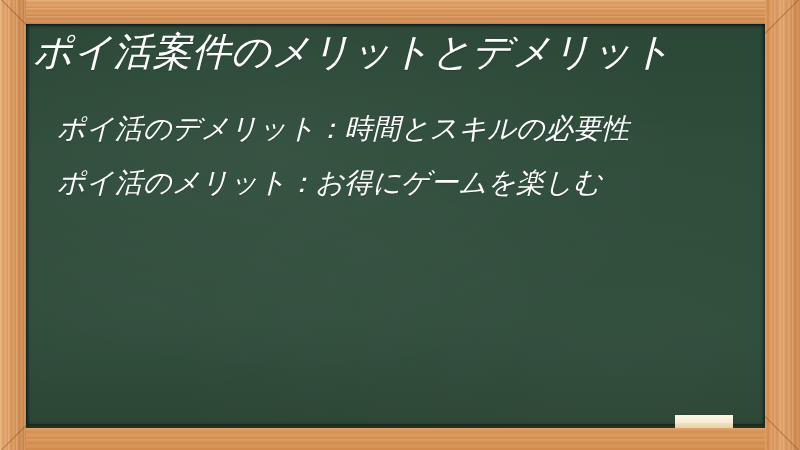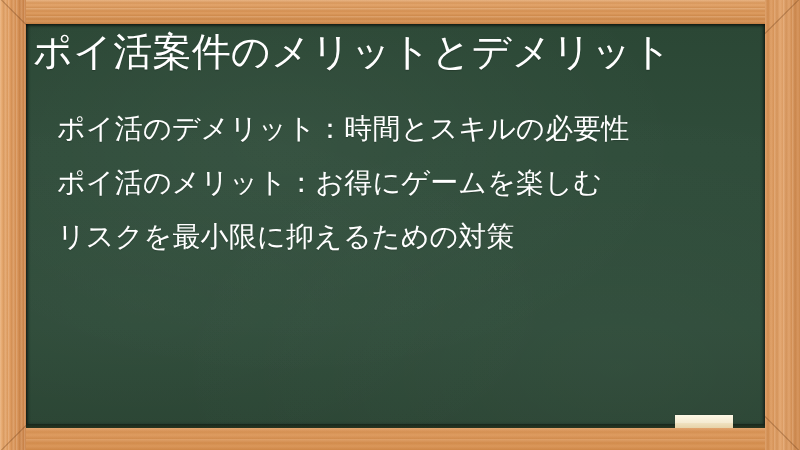--- a/index.html
+++ b/index.html
@@ -147,20 +147,21 @@
     height: 4px;
     background: linear-gradient(180deg, rgba(20,34,24,0.85) 0%, rgba(58,70,38,0.55) 100%);
   }
 
   
   .board-text {
     position: absolute;
     left: 0; top: 0;
     width: 100%; height: 100%;
     z-index: 3;
+    font-style: italic;
   }
   .title {
     position: absolute;
     left: 7px;
     top: 4px;
     font-size: 39px;
     line-height: 1.25;
     color: #ffffff;
     letter-spacing: 0.2px;
     white-space: nowrap;
@@ -221,21 +222,20 @@
   <div class="miter miter-br"></div>
 
   <div class="board">
     <div class="board-text">
 
       <div class="title">ポイ活案件のメリットとデメリット</div>
 
       <div class="bullets">
         <div class="bullet-line">ポイ活のデメリット：時間とスキルの必要性</div>
         <div class="bullet-line">ポイ活のメリット：お得にゲームを楽しむ</div>
-        <div class="bullet-line">リスクを最小限に抑えるための対策</div>
       </div>
 
     </div>
   </div>
 
   <div class="board-shadow-line"></div>
 
   <div class="eraser">
     <div class="eraser-top"></div>
     <div class="eraser-bottom"></div>

